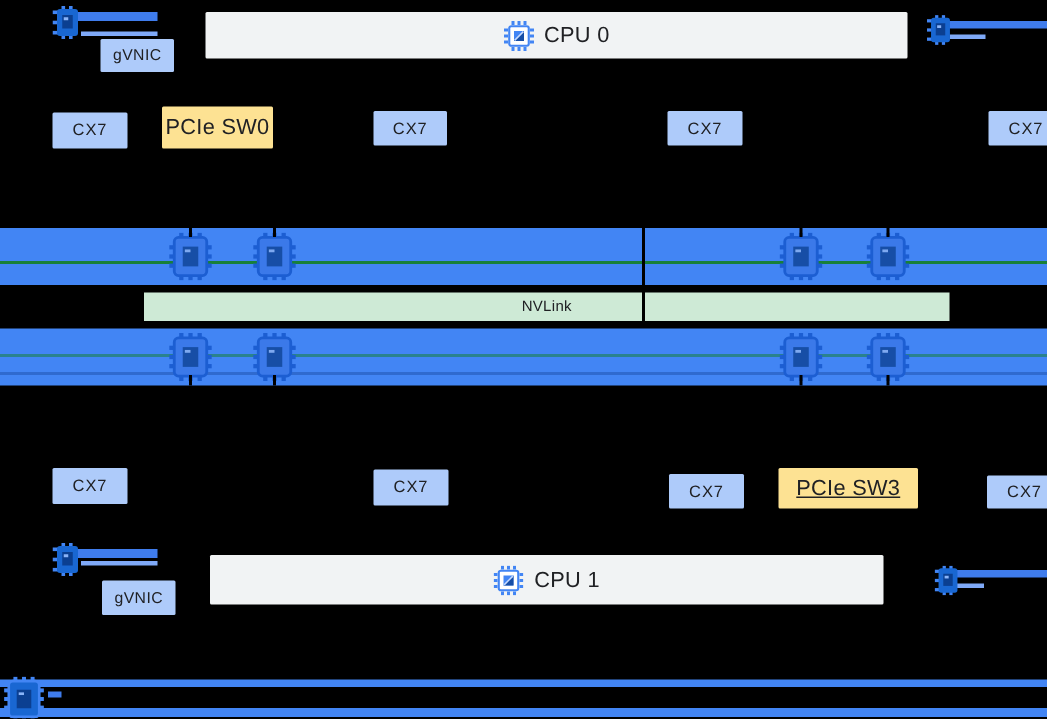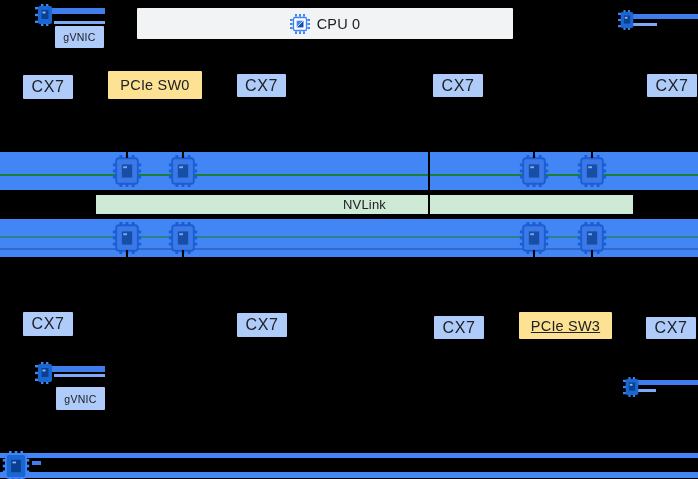--- a/index.html
+++ b/index.html
@@ -15,43 +15,44 @@
   
   .cpu-box{
     background:var(--cpu-fill,#F1F3F4);border-radius:1px;
     display:flex;align-items:center;justify-content:center;gap:7px;
     color:var(--text-dark,#202124);font-size:14.5px;font-weight:500;letter-spacing:.2px;
   }
   .card{
     background:var(--card-blue,#AECBFA);border-radius:1px;
     display:flex;align-items:center;justify-content:center;
     color:var(--text-dark,#202124);
-  }
-  .card.cx7{font-size:16px;font-weight:500;letter-spacing:.6px;}
+    margin-left:12px;
+  }
+  .card.cx7{font-size:11px;font-weight:500;letter-spacing:.6px;}
   .card.gvnic{font-size:10.5px;font-weight:500;letter-spacing:.3px;}
   .switch{
     background:var(--switch-yellow,#FDE293);border-radius:1px;
     display:flex;align-items:center;justify-content:center;
     color:var(--text-dark,#202124);font-size:14.5px;font-weight:500;letter-spacing:.2px;
   }
 
   
   .gpu-bar{left:0;width:698px;height:38px;background:var(--gpu-bar,#4285F4);}
   .gpu-bar .gpu{position:absolute;width:30px;height:32px;top:3px;}
   .hline{position:absolute;left:0;width:698px;}
   .nv-line{height:2px;background:var(--nvlink-line,#188038);}
   .nv-line.muted{opacity:.55;}
   .blue-dark-line{height:2px;background:#2a63c5;opacity:.8;}
   .tick{position:absolute;width:2px;background:#000;}
 
   .nvlink{
     left:96px;top:195px;width:537px;height:19px;
     background:var(--nvlink-fill,#CEEAD6);
     display:flex;align-items:center;justify-content:center;
-    color:var(--text-dark,#202124);font-size:13px;letter-spacing:.2px;
+    color:var(--text-dark,#202124);font-size:10px;letter-spacing:.2px;
   }
   .connector-v{position:absolute;width:2px;background:#000;}
 
   
   .link{position:absolute;background:#3f7cec;}
   .link.thin{background:#7fa9f7;}
   .bottom-line{position:absolute;left:0;width:698px;background:var(--gpu-bar,#4285F4);}
 </style>
 </head>
 <body>
@@ -140,39 +141,39 @@
     <div class="link thin" style="left:54px;top:21px;width:51px;height:3px;"></div>
     <svg class="abs" style="left:35px;top:4px;width:20px;height:22px;">
         <use href="#sym-nic"></use>
       </svg>
   </div>
 
   <div class="card gvnic abs" style="left:55px;top:26px;width:49px;height:22px;">
     <span>gVNIC</span>
   </div>
 
-  <div class="cpu-box abs" style="left:137px;top:8px;width:376px;height:31px;">
+  <div class="cpu-box abs" style="left:137px;top:8px;width:468px;height:31px;">
     <svg style="width:20px;height:20px;">
         <use href="#sym-cpu"></use>
       </svg>
     <span>CPU 0</span>
   </div>
 
   <div class="abs" style="left:0;top:0;">
     <div class="link" style="left:632px;top:14px;width:66px;height:5px;"></div>
     <div class="link thin" style="left:633px;top:23px;width:24px;height:3px;"></div>
     <svg class="abs" style="left:618px;top:10px;width:18px;height:20px;">
         <use href="#sym-nic"></use>
       </svg>
   </div>
 
   <div class="card cx7 abs" style="left:23px;top:75px;width:50px;height:24px;">
       <span>CX7</span>
     </div>
-  <div class="switch abs" style="left:108px;top:71px;width:94px;height:28px;">
+  <div class="switch abs" style="left:108px;top:71px;width:74px;height:28px;">
       <span>PCIe SW0</span>
     </div>
   <div class="card cx7 abs" style="left:237px;top:74px;width:49px;height:23px;">
       <span>CX7</span>
     </div>
   <div class="card cx7 abs" style="left:433px;top:74px;width:50px;height:23px;">
       <span>CX7</span>
     </div>
   <div class="card cx7 abs" style="left:647px;top:74px;width:50px;height:23px;">
       <span>CX7</span>
@@ -245,20 +246,26 @@
     <div class="link thin" style="left:54px;top:374px;width:51px;height:3px;"></div>
     <svg class="abs" style="left:35px;top:362px;width:20px;height:22px;">
         <use href="#sym-nic"></use>
       </svg>
   </div>
 
   <div class="card gvnic abs" style="left:56px;top:387px;width:49px;height:23px;">
     <span>gVNIC</span>
   </div>
 
+  <div class="cpu-box abs" style="left:140px;top:370px;width:449px;height:33px;">
+    <svg style="width:20px;height:20px;">
+        <use href="#sym-cpu"></use>
+      </svg>
+    <span>CPU 1</span>
+  </div>
 
   <div class="abs" style="left:0;top:0;">
     <div class="link" style="left:636px;top:380px;width:62px;height:5px;"></div>
     <div class="link thin" style="left:630px;top:389px;width:26px;height:3px;"></div>
     <svg class="abs" style="left:623px;top:377px;width:18px;height:20px;">
         <use href="#sym-nic"></use>
       </svg>
   </div>
 
   <div class="bottom-line" style="top:453px;height:5px;"></div>

